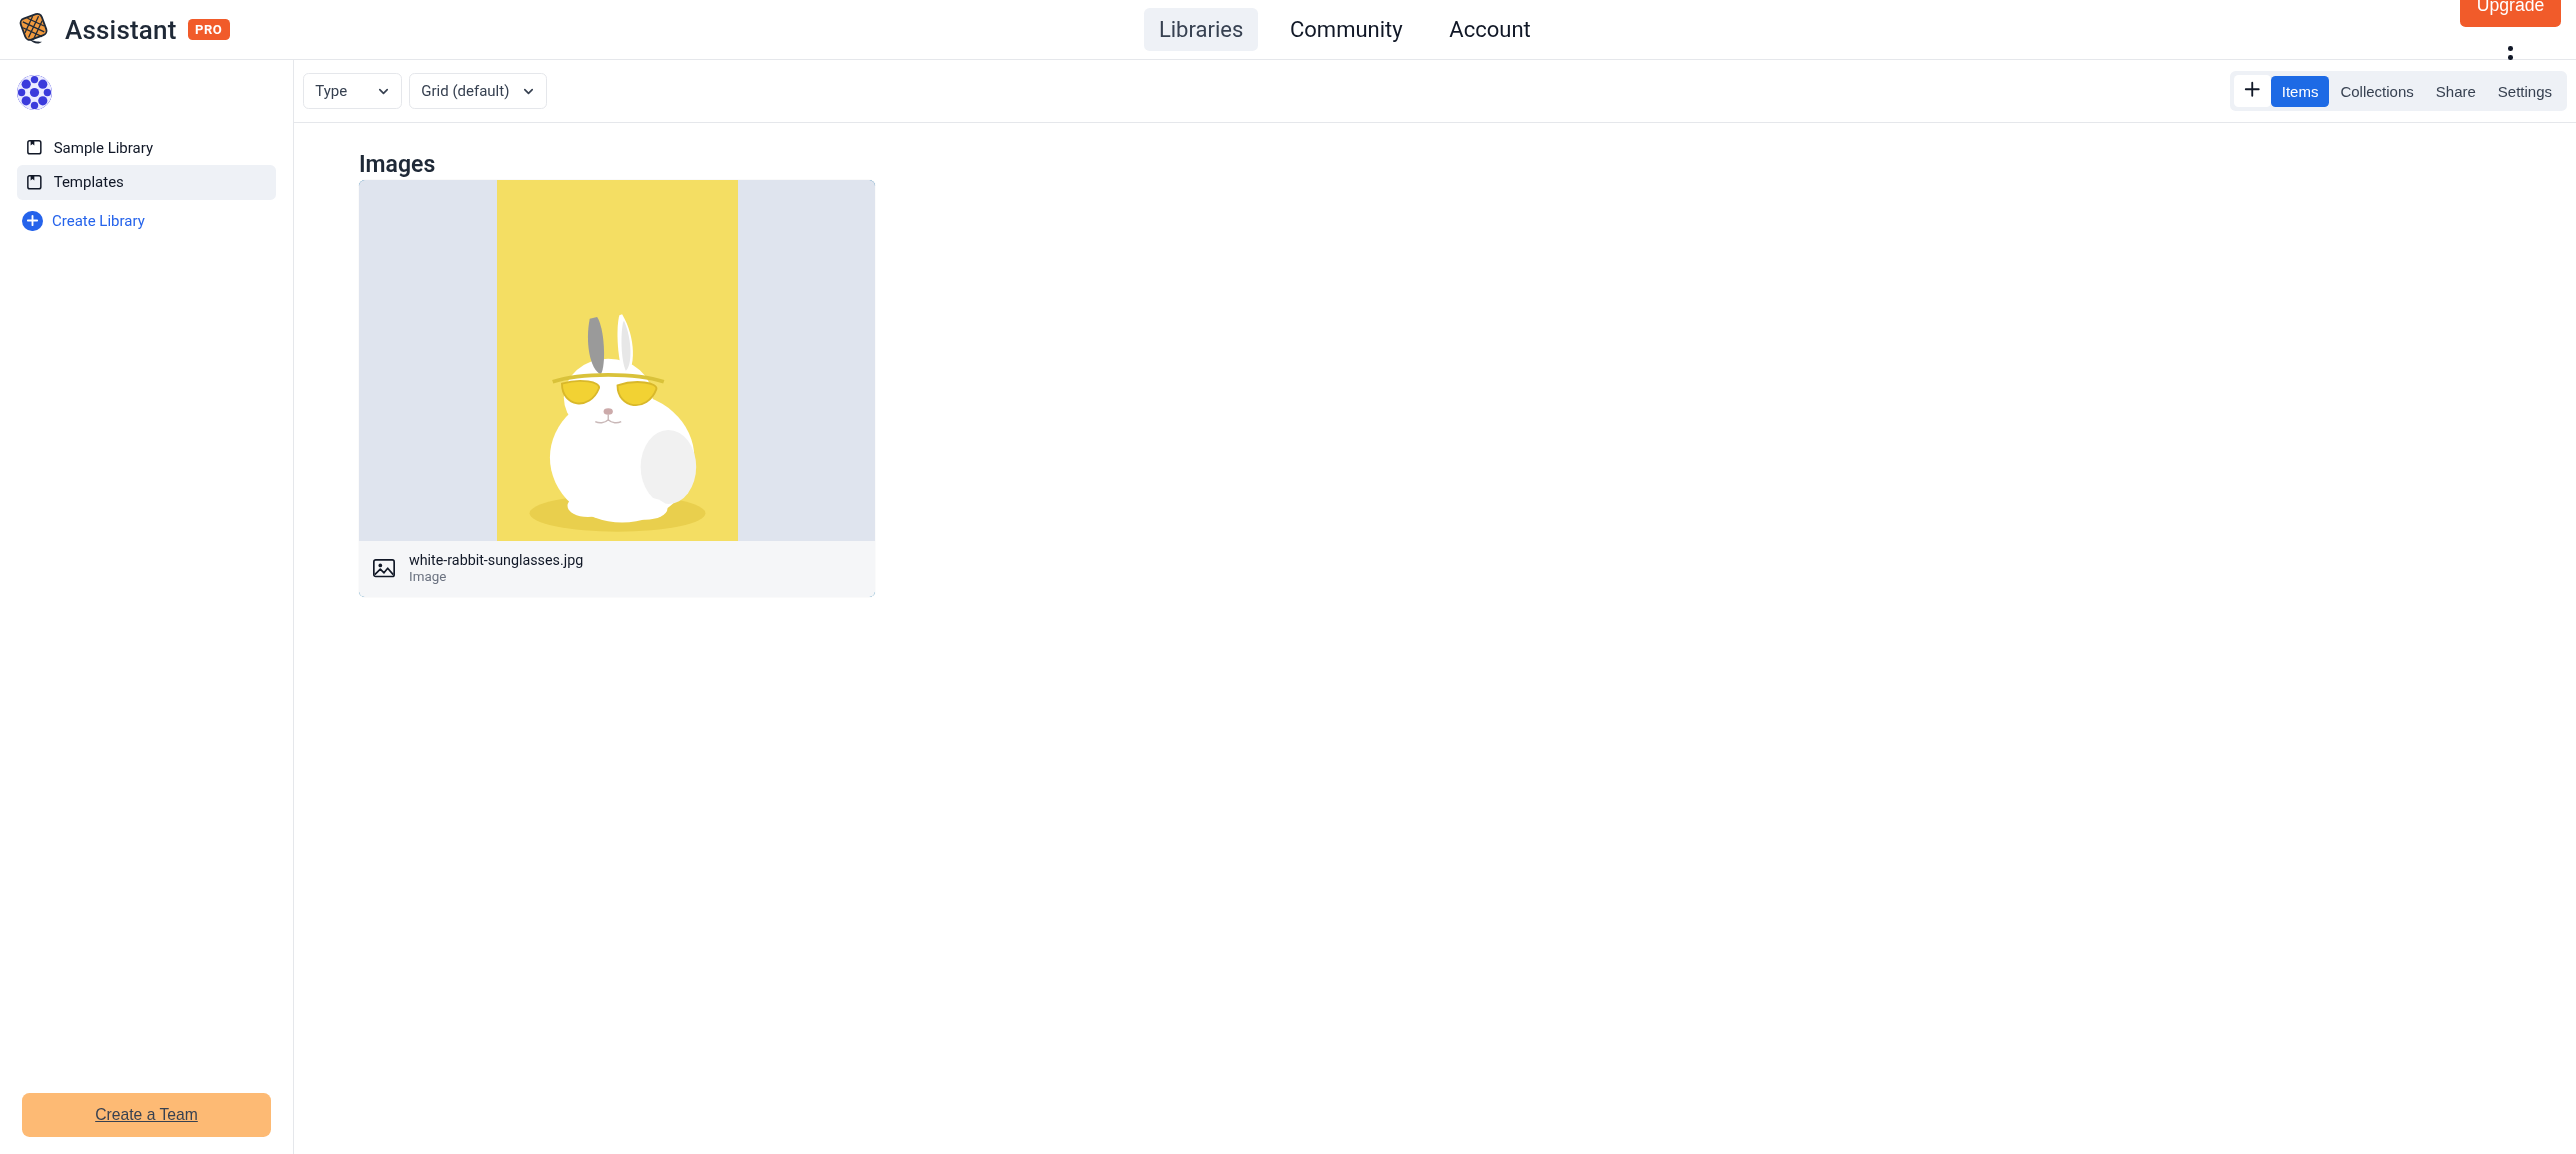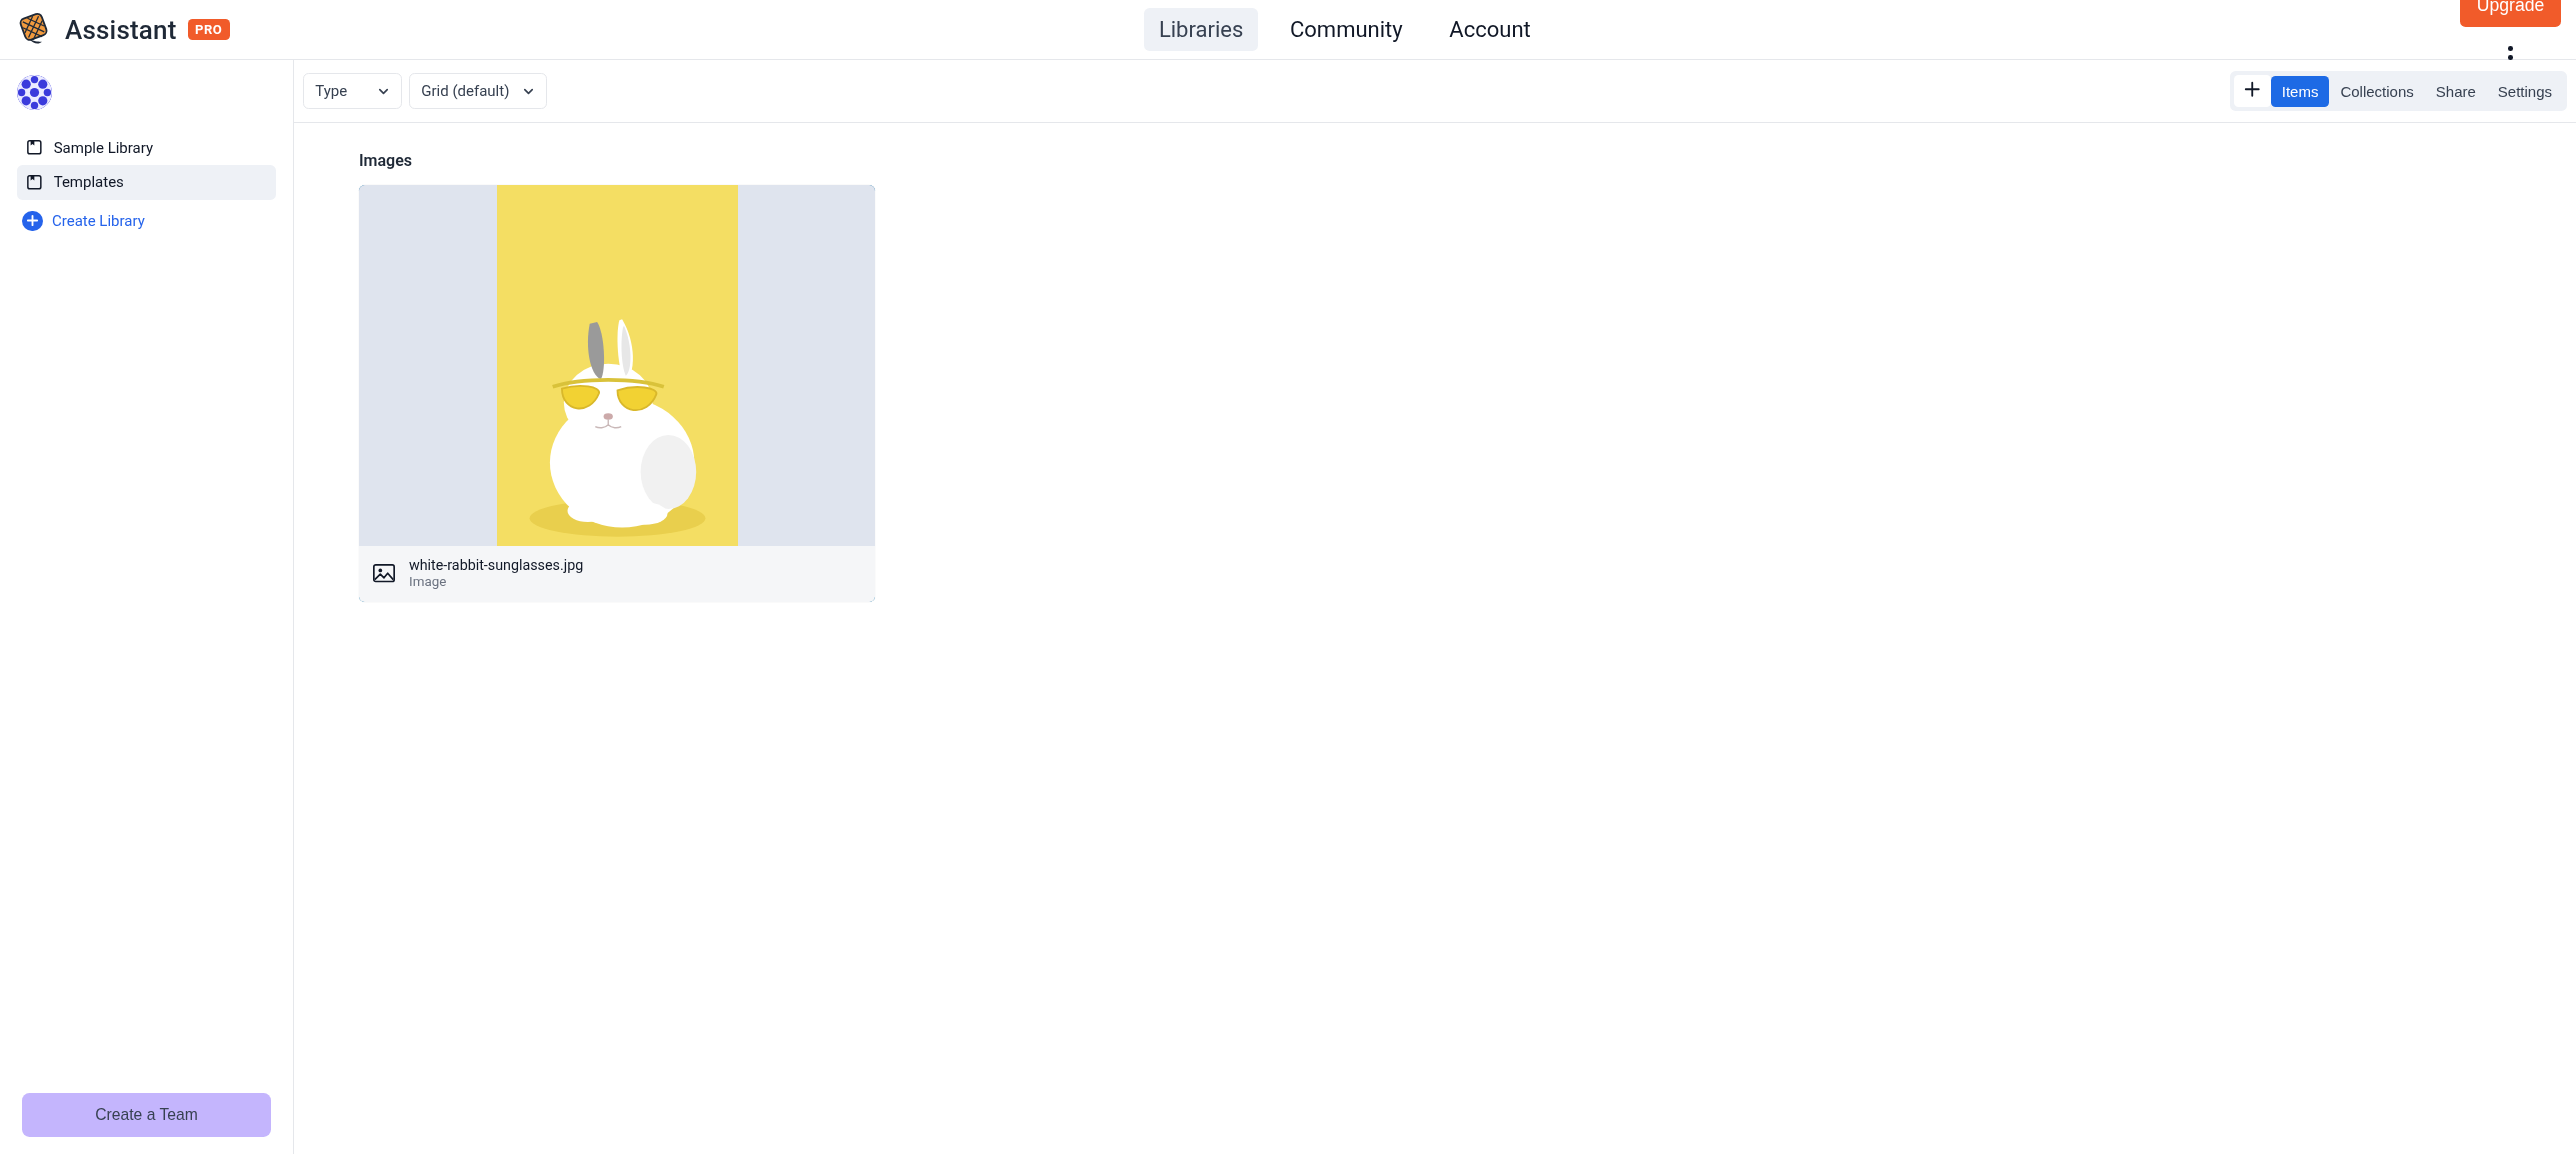--- a/index.html
+++ b/index.html
@@ -67,23 +67,24 @@
     color: #2563eb; font-size: 15px; cursor: pointer;
   }
   .plus-circle {
     width: 20.4px; height: 20.4px; border-radius: 50%; background: #2563eb;
     display: inline-flex; align-items: center; justify-content: center;
   }
   .plus-circle svg { stroke: #fff; }
 
   .sidebar-spacer { flex: 1; }
   .team-btn {
-    background: #c4b5fd; border: none; border-radius: 7.4px;
+    background: #fdba74; border: none; border-radius: 7.4px;
     color: #374151; font-size: 15.7px; padding: 13px 0; cursor: pointer; width: 96%;
     margin: 0 auto;
+    text-decoration: underline;
   }
 
   
   .main { flex: 1; display: flex; flex-direction: column; min-width: 0; gap: 9px; }
   .toolbar {
     display: flex; align-items: center; gap: 7.4px; padding: 11px 9.3px;
     border-bottom: 0.9px solid #e5e7eb; background: #fff;
   }
   .dropdown {
     display: inline-flex; align-items: center; gap: 26px;
@@ -94,21 +95,21 @@
   .dropdown.compact { gap: 9.3px; }
 
   .toolbar-spacer { flex: 1; }
 
   .pill-row { display: flex; align-items: flex-end; background: #eef1f6; border-radius: 5.6px; padding: 3.7px; gap: 0; }
   .pill-btn { font-size: 15px; color: #374151; padding: 7.4px 11px; border-radius: 4.6px; cursor: pointer; border:none; background:transparent; }
   .pill-btn.icon-only { display:inline-flex; align-items:center; justify-content:center; padding: 5.6px 9.3px; background:#fff; border-radius:4.6px; }
   .pill-btn.active-blue { background: #1d6ae5; color: #fff; }
 
   .content { padding: 18.5px 65px 37px; overflow: auto; }
-  .section-title { font-size: 16px; font-weight: 600; margin-bottom: 15px; }
+  .section-title { font-size: 23px; font-weight: 600; margin-bottom: 2px; }
 
   .card {
     width: 516px; border-radius: 5.6px; overflow: hidden; background: #0369a1;
     box-shadow: 0 0 0 0.9px rgba(0,0,0,0.02);
   }
   .thumb-frame {
     width: 100%; height: 361px; background: #dfe4ee;
     display: flex; align-items: center; justify-content: center;
   }
   .thumb-inner {

